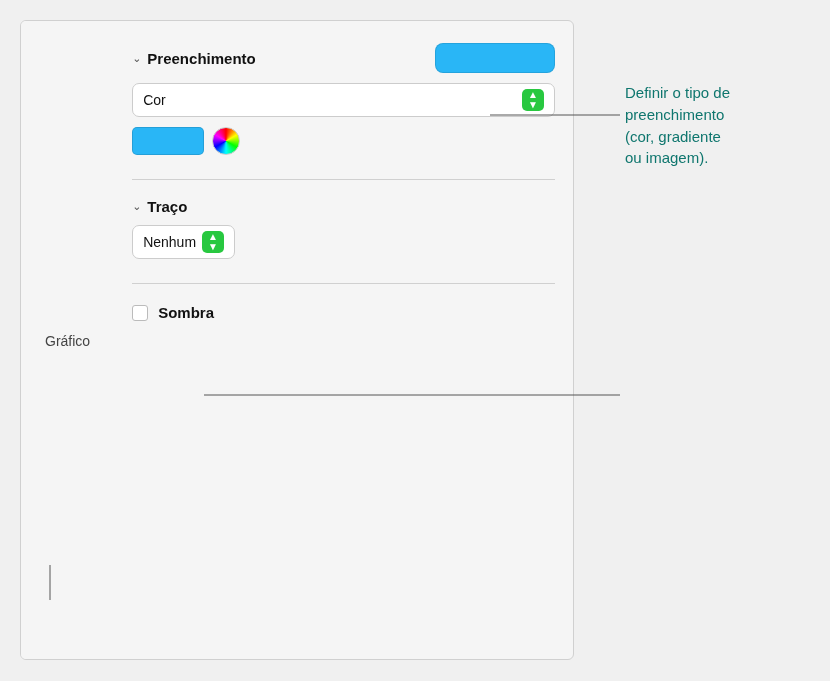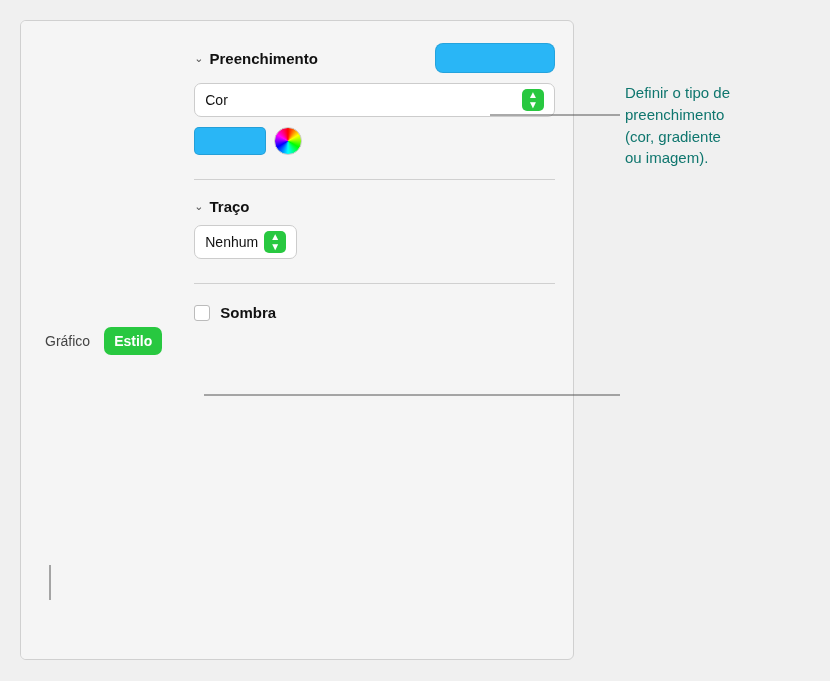--- a/index.html
+++ b/index.html
@@ -275,21 +275,20 @@
   </style>
 </head>
 <body>
 
 <div class="container">
 
   <div class="panel">
 
     <div class="tabs">
       <button class="tab">Gráfico</button>
-      <button class="tab active">Estilo</button>
     </div>
 
     <div class="panel-body">
 
       <div class="section">
         <div class="section-header">
           <span class="chevron">⌄</span>
           <span class="section-title">Preenchimento</span>
           <div class="fill-preview"></div>
         </div>

